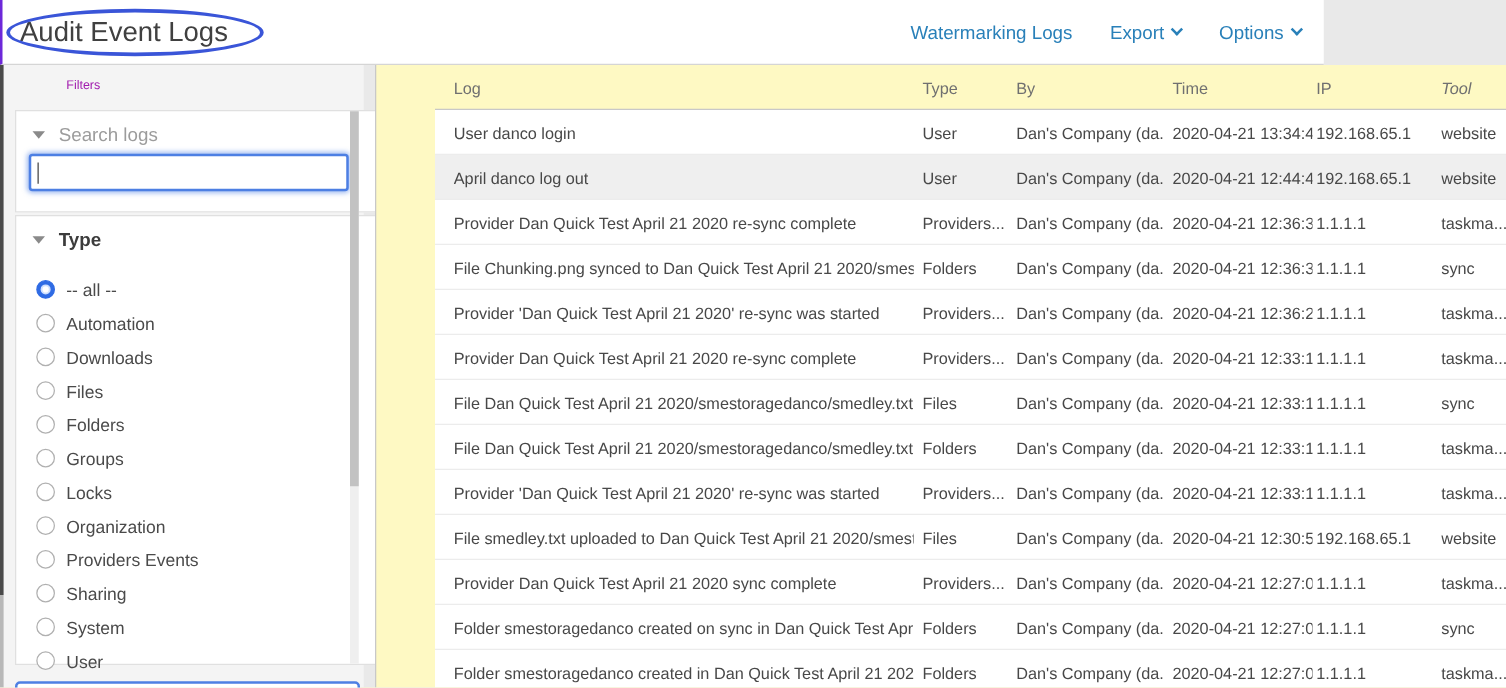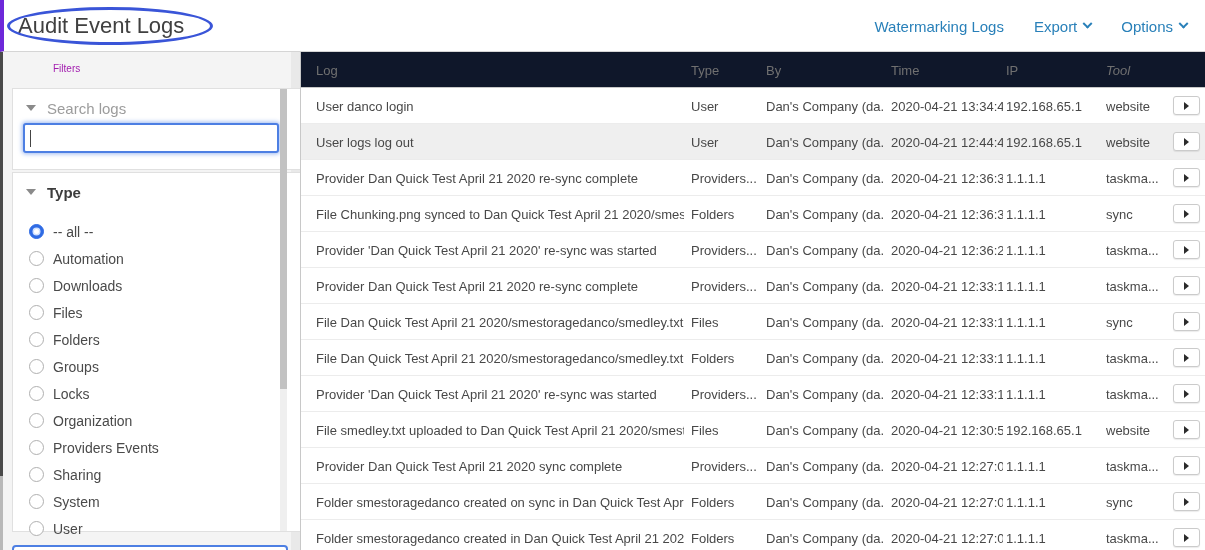--- a/index.html
+++ b/index.html
@@ -1,22 +1,22 @@
 <!DOCTYPE html>
 <html><head>
 <meta charset="utf-8">
 <style>
   * { margin:0; padding:0; box-sizing:border-box; }
   html,body { width:1205px; height:550px; }
   body { font-family:"Liberation Sans", sans-serif; background:#e9e9e9; overflow:hidden; }
   #app { position:relative; width:1205px; height:550px; background:#e9e9e9; }
 
   
-  .header { position:absolute; left:0; top:0; width:1205px; height:52px; background:#fff;
-            border-bottom:1px solid #d5d5d5; border-left:4px solid #6d28d9; }
+  .header { position:absolute; left:0; top:0; width:1059px; height:52px; background:#fff;
+            border-bottom:1px solid #d5d5d5; border-left:2px solid #6d28d9; }
   .page-title { position:absolute; left:14px; top:13px; font-size:22px; color:#404040; }
   .annotation-ellipse { position:absolute; left:3px; top:7px; width:206px; height:38px;
             border:3px solid #3a55d8; border-radius:50%; pointer-events:none; }
   .header-nav { position:absolute; right:18px; top:0; height:52px; display:flex; align-items:center; gap:30px; }
   .nav-link { color:#2980b9; font-size:15px; text-decoration:none; display:flex; align-items:center; gap:7px; cursor:pointer; }
   .caret { width:7px; height:7px; border-right:2px solid #2980b9; border-bottom:2px solid #2980b9;
            transform:rotate(45deg) translate(-2px,-2px); display:inline-block; }
 
   
   .edge-dark { position:absolute; left:0; top:52px; width:3px; height:424px; background:#4a4a4a; }
@@ -46,22 +46,22 @@
            display:inline-flex; align-items:center; justify-content:center; flex:0 0 auto; }
   .radio.checked { border:1px solid #2f6be4; background:#2f6be4; }
   .radio.checked::after { content:""; width:5px; height:5px; border-radius:50%; background:#fff;
            box-shadow:0 0 0 1.5px #cfe0ff; }
   .radio-label { font-size:14px; color:#4a4a4a; }
 
   .sb-track { position:absolute; left:277px; top:37px; width:7px; height:442px; background:#efefef; }
   .sb-thumb { position:absolute; left:0; top:0; width:7px; height:300px; background:#c2c2c2; }
 
   
-  .table-panel { position:absolute; left:300px; top:52px; width:905px; height:498px; background:#0f172a;
-                 border-left:1px solid #c8c8c8; overflow:hidden; }
+  .table-panel { position:absolute; left:300px; top:52px; width:905px; height:498px; background:#fef9c3;
+                 border-left:1px solid #c8c8c8; overflow:hidden;padding-left:47px; }
   .thead { position:relative; height:36px; border-bottom:1px solid #c8c8c8; }
   .th { position:absolute; top:11px; font-size:13px; color:#707070; white-space:nowrap; }
   .th-log  { left:15px; }  .th-type { left:390px; } .th-by { left:465px; }
   .th-time { left:590px; } .th-ip   { left:705px; } .th-tool { left:805px;font-style:italic; }
 
   .trow { position:relative; height:36px; border-bottom:1px solid #ececec; background:#fff; }
   .trow.shaded { background:#efefef; }
   .cell { position:absolute; top:11px; font-size:13px; color:#484848; white-space:nowrap; overflow:hidden; }
   .c-log  { left:15px;  width:368px; } .c-type { left:390px; width:70px; }
   .c-by   { left:465px; width:118px; } .c-time { left:590px; width:112px; }
@@ -189,21 +189,21 @@
           <div class="cell c-type">User</div>
           <div class="cell c-by">Dan's Company (da...</div>
           <div class="cell c-time">2020-04-21 13:34:44</div>
           <div class="cell c-ip">192.168.65.1</div>
           <div class="cell c-tool">website</div>
           <button class="row-action">
             <span class="tri-right"></span>
           </button>
         </div>
         <div class="trow shaded">
-          <div class="cell c-log">User logs log out</div>
+          <div class="cell c-log">April danco log out</div>
           <div class="cell c-type">User</div>
           <div class="cell c-by">Dan's Company (da...</div>
           <div class="cell c-time">2020-04-21 12:44:49</div>
           <div class="cell c-ip">192.168.65.1</div>
           <div class="cell c-tool">website</div>
           <button class="row-action">
             <span class="tri-right"></span>
           </button>
         </div>
         <div class="trow">

